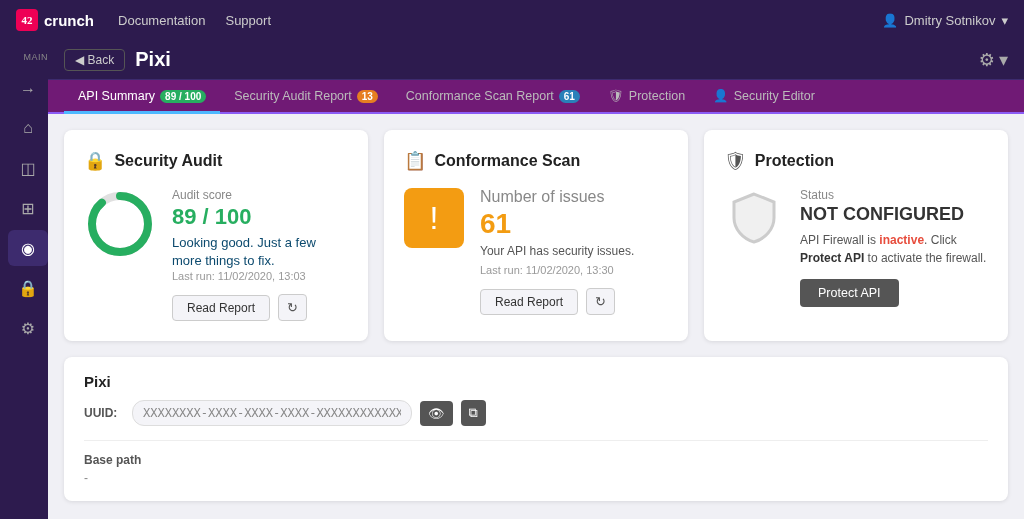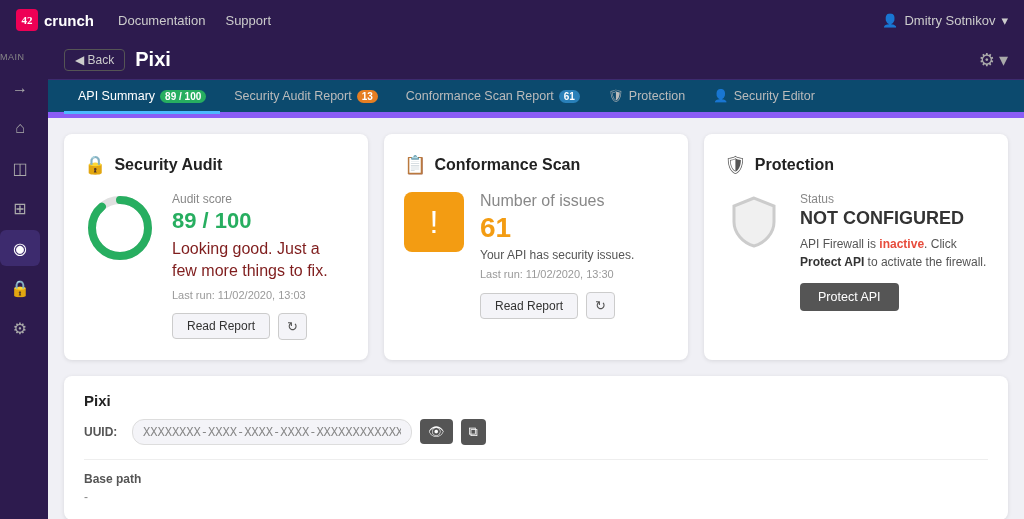--- a/index.html
+++ b/index.html
@@ -24,21 +24,21 @@
 
     
     .layout { display: flex; height: calc(519px - 40px); }
 
     
     .sidebar {
       background: #2d1b4e;
       width: 48px;
       display: flex;
       flex-direction: column;
-      align-items: flex-start;
+      align-items: flex-end;
       padding-top: 8px;
       gap: 4px;
     }
     .sidebar-label {
       color: #888;
       font-size: 9px;
       text-transform: uppercase;
       letter-spacing: 0.5px;
       margin-bottom: 4px;
       margin-top: 4px;
@@ -85,25 +85,25 @@
       color: #aaa;
       font-size: 18px;
       cursor: pointer;
       display: flex;
       align-items: center;
       gap: 4px;
     }
 
     
     .tabs {
-      background: #0c4a6e;
+      background: #701a75;
       display: flex;
       align-items: flex-end;
       padding: 0 16px;
-      border-bottom: 6px solid #8b5cf6;
+      border-bottom: 2px solid #8b5cf6;
     }
     .tab {
       padding: 8px 14px;
       font-size: 12.5px;
       color: #bbb;
       cursor: pointer;
       border-bottom: 3px solid transparent;
       margin-bottom: -2px;
       display: flex;
       align-items: center;
@@ -139,21 +139,21 @@
     .card-title { font-size: 16px; font-weight: 600; color: #222; }
     .card-icon { font-size: 18px; color: #555; }
 
     
     .audit-body { display: flex; align-items: flex-start; gap: 16px; }
     .donut-container { position: relative; width: 72px; height: 72px; flex-shrink: 0; }
     .donut-svg { width: 72px; height: 72px; transform: rotate(-90deg); }
     .audit-info { flex: 1; }
     .audit-score-label { font-size: 12px; color: #888; margin-bottom: 2px; }
     .audit-score { font-size: 22px; font-weight: 700; color: #27ae60; margin-bottom: 4px; }
-    .audit-desc { font-size: 16px; color: #7f1d1d; line-height: 1.4; margin-bottom: 6px; }
+    .audit-desc { font-size: 13px; color: #0c4a6e; line-height: 1.4; }
     .audit-date { font-size: 11px; color: #999; margin-bottom: 12px; }
     .card-actions { display: flex; gap: 8px; align-items: center; }
     .btn-secondary {
       background: #f4f4f8;
       border: 1px solid #ccc;
       border-radius: 4px;
       padding: 5px 14px;
       font-size: 12px;
       cursor: pointer;
       color: #333;

